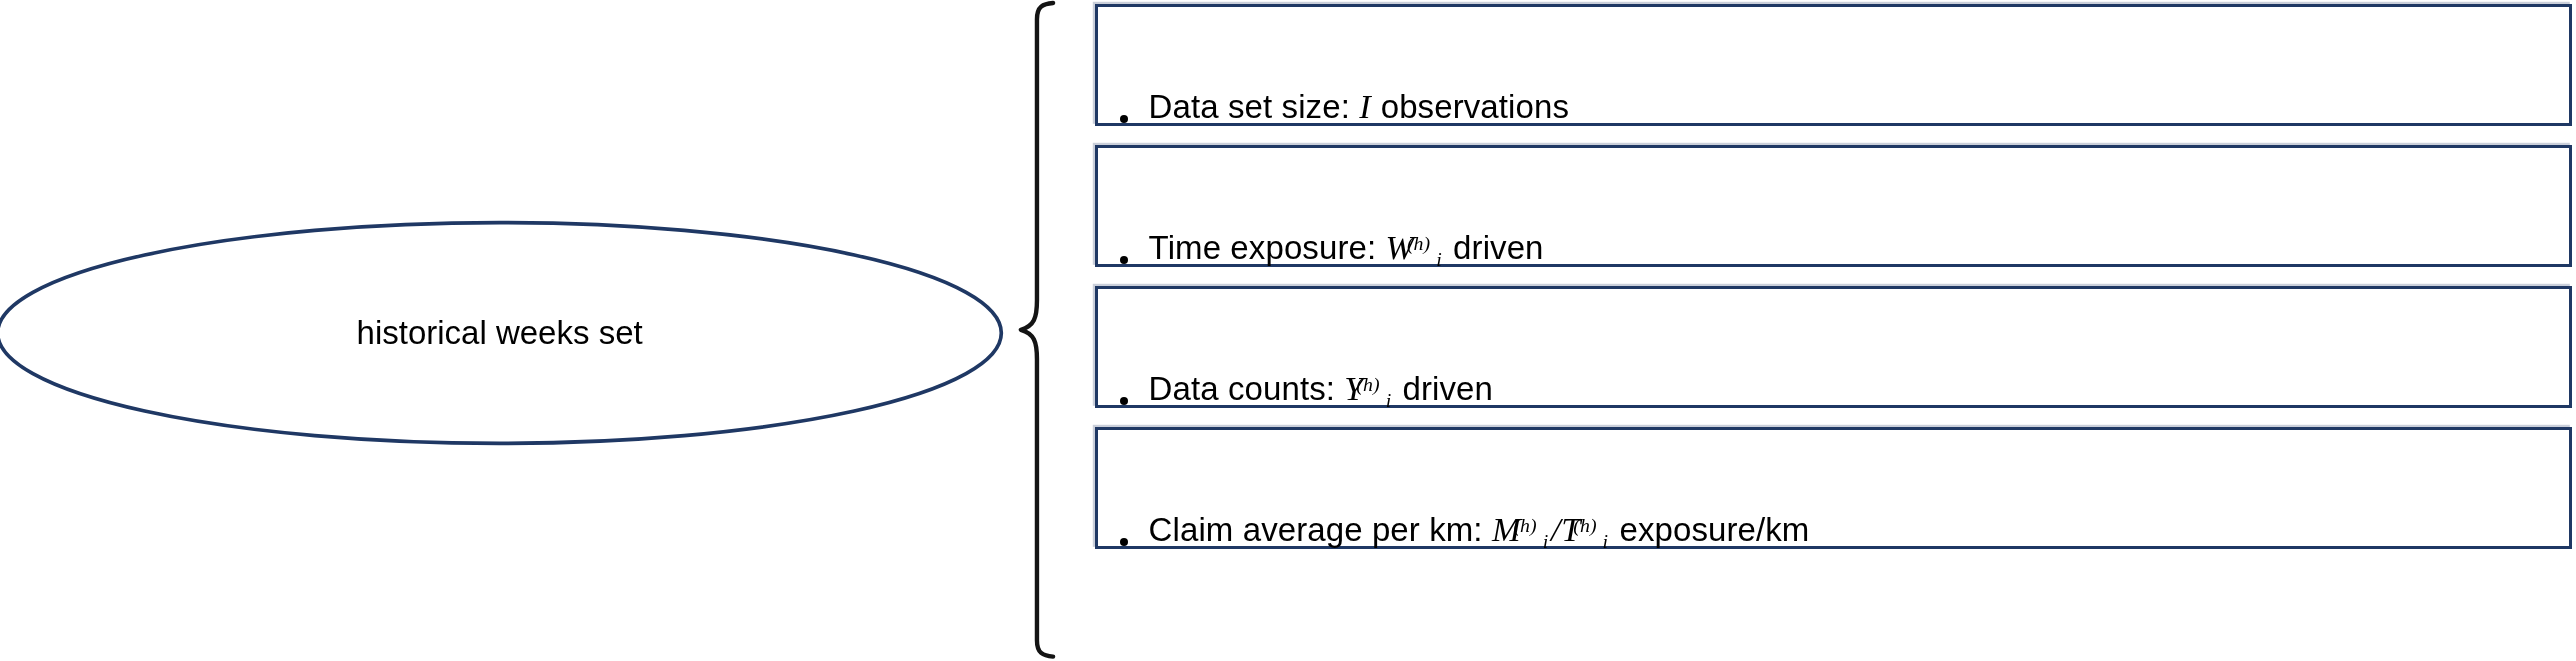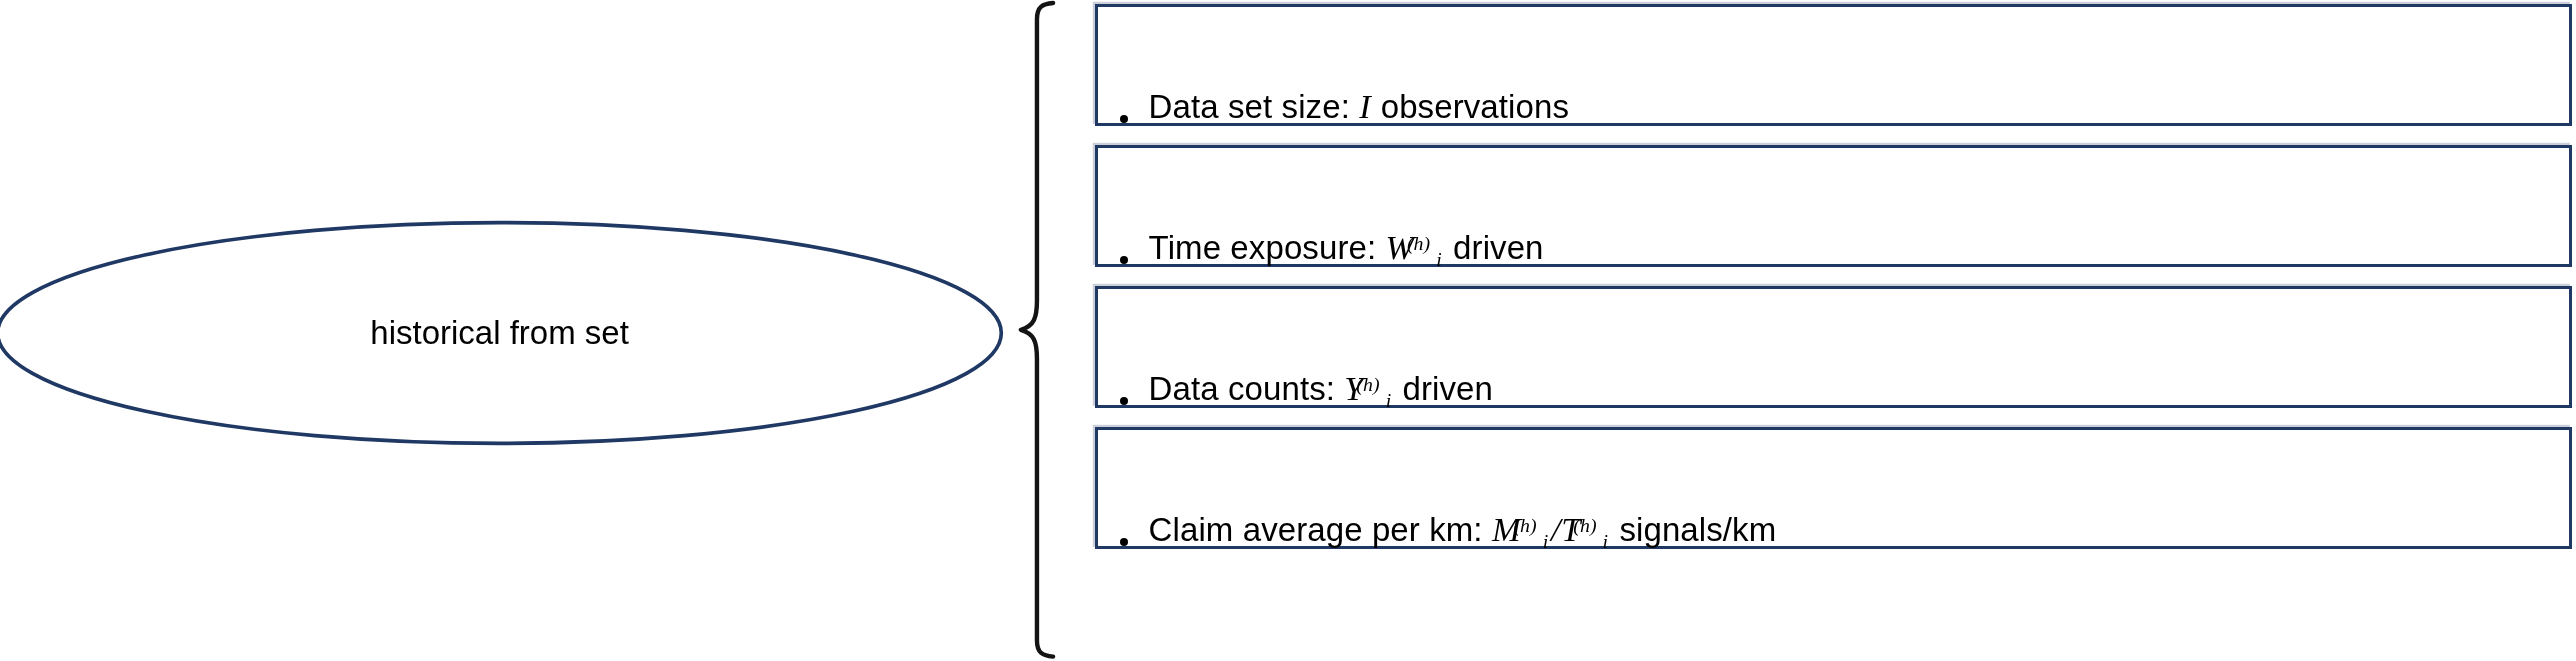--- a/index.html
+++ b/index.html
@@ -141,21 +141,21 @@
 </head>
 <body>
 
 <div id="canvas">
 
   <div id="ellipse-node">
     <svg viewBox="0 0 1372 310" preserveAspectRatio="none">
       <ellipse cx="686" cy="155" rx="681" ry="150" fill="#ffffff" stroke="#1F3864" stroke-width="5"></ellipse>
     </svg>
     <div id="ellipse-label">
-      <div>historical from set</div>
+      <div>historical weeks set</div>
     </div>
   </div>
 
   <div id="brace-connector">
     <svg viewBox="0 0 56 898" preserveAspectRatio="none">
       <path d="M 52 4
                C 38 5, 30 9, 30 26
                L 30 408
                C 30 432, 26 443, 8 448
                C 26 453, 30 464, 30 488
@@ -177,18 +177,18 @@
     </div>
 
     <div class="bullet-box">
       <span class="bullet-dot"></span>
       <span class="bullet-text"><span>Data counts: </span><span class="mvar">Y</span><span class="msup">(h)</span><span class="msub">i</span><span> driven</span></span>
     </div>
 
 
     <div class="bullet-box">
       <span class="bullet-dot"></span>
-      <span class="bullet-text"><span>Claim average per km: </span><span class="mvar">M</span><span class="msup">(h)</span><span class="msub">i</span><span class="mslash">/</span><span class="mvar">T</span><span class="msup">(h)</span><span class="msub">i</span><span> signals/km</span></span>
+      <span class="bullet-text"><span>Claim average per km: </span><span class="mvar">M</span><span class="msup">(h)</span><span class="msub">i</span><span class="mslash">/</span><span class="mvar">T</span><span class="msup">(h)</span><span class="msub">i</span><span> exposure/km</span></span>
     </div>
 
   </div>
 </div>
 
 
 </body></html>

